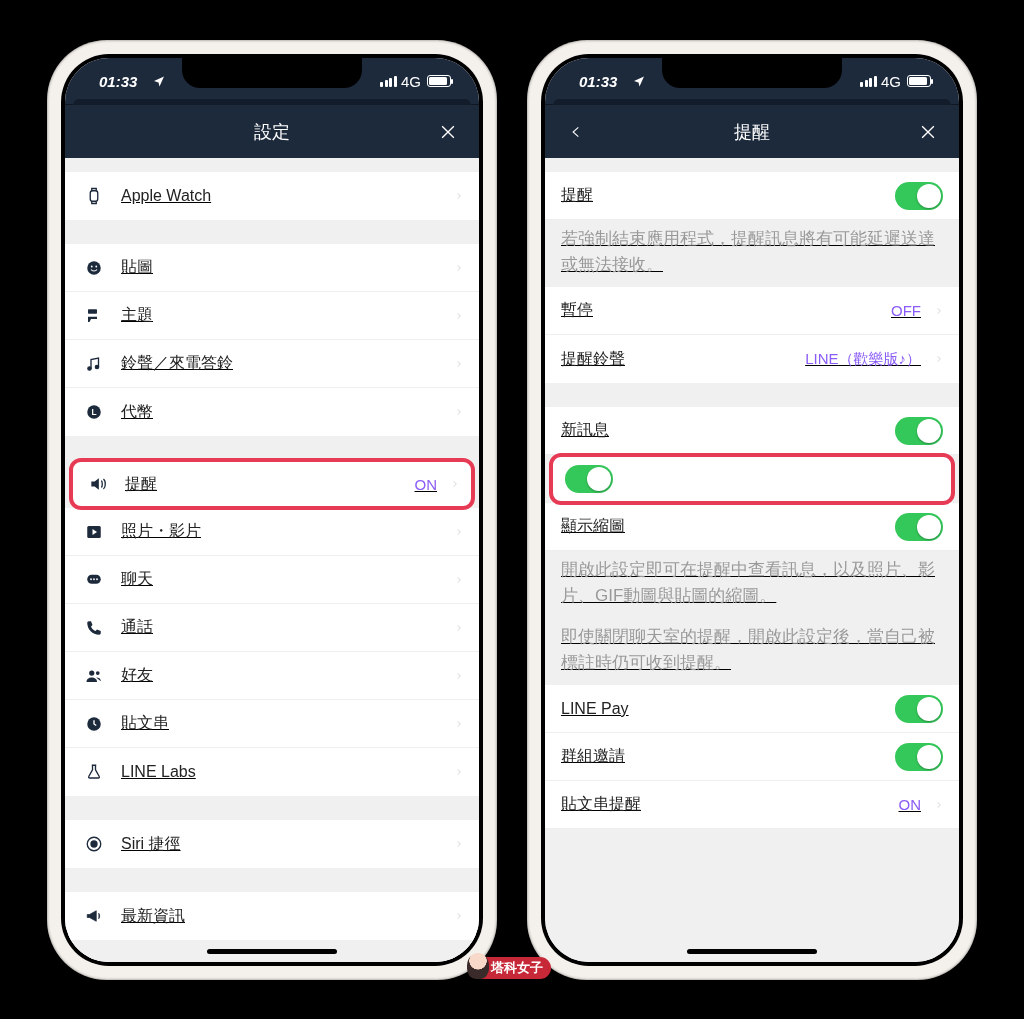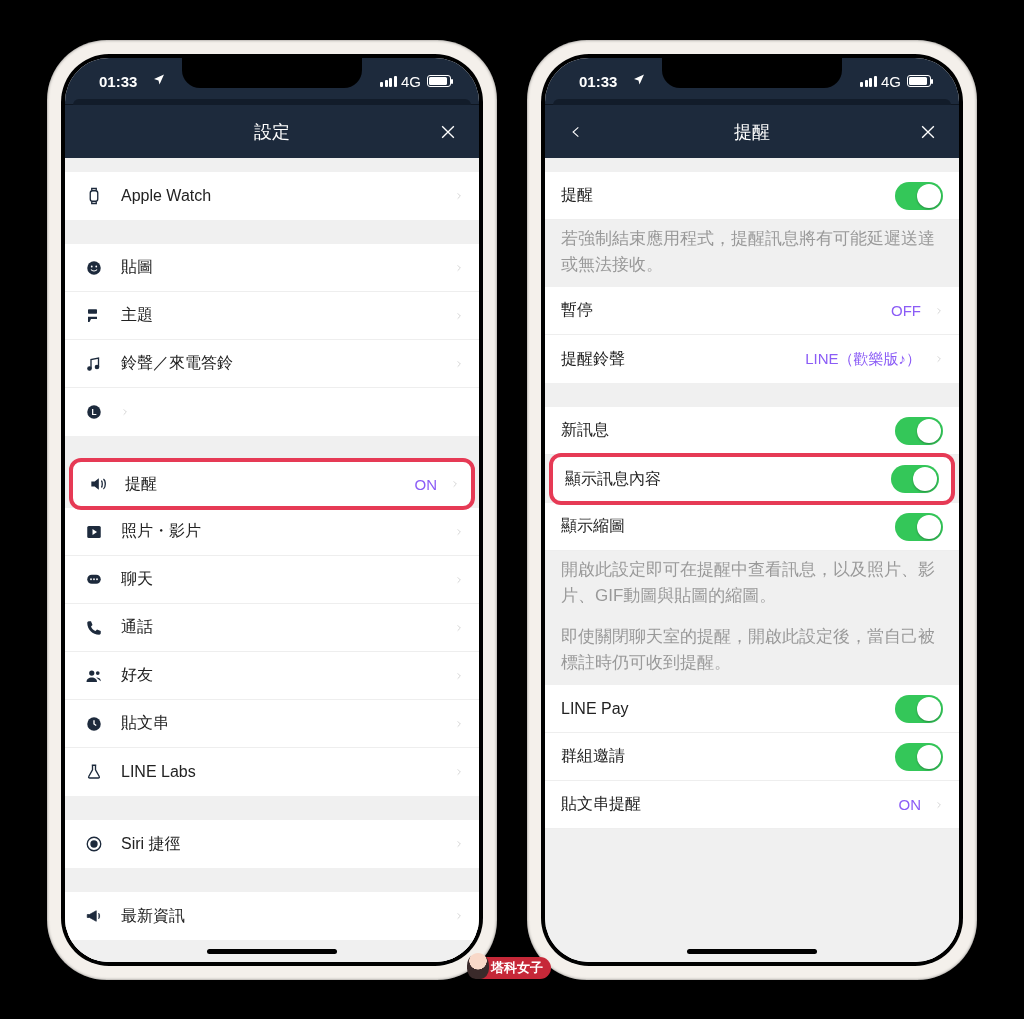--- a/index.html
+++ b/index.html
@@ -63,21 +63,21 @@
     display:flex;
     justify-content: space-between;
     align-items:center;
     padding: 0 28px 0 34px;
     font-size: 15px;
     font-weight: 600;
     color: #fff;
     background: #1d2a3c;
     flex-shrink: 0;
   }
-  .status-left { display:flex; align-items:flex-start; gap:16px;}
+  .status-left { display:flex; align-items:center; gap:16px;font-style:italic;}
   .status-right { display:flex; align-items:center; font-size: 15px; gap:2px; font-weight:500;}
   .nav-bar {
     height: 54px;
     background: #1d2a3c;
     color: #fff;
     display:flex;
     align-items:center;
     justify-content:center;
     position: relative;
     font-size: 18px;
@@ -98,20 +98,21 @@
     justify-content:center;
     color:#fff;
     font-size: 20px;
   }
   .nav-back { left: 6px; }
   .nav-close { right: 6px; font-size: 22px; font-weight: 300;}
   .content {
     flex: 1 1 auto;
     background: #f0f0f0;
     overflow: hidden;
+    text-decoration: underline;
   }
   .section-gap { height: 24px; background:#f0f0f0; }
   .section-gap.small { height: 14px; }
   .row {
     background: #fff;
     min-height: 48px;
     display:flex;
     align-items:center;
     padding: 0 16px;
     border-bottom: 1px solid #eee;
@@ -298,20 +299,21 @@
                 </svg>
               </span>
       </div>
             <div class="row last">
         <span class="icon">
                 <svg width="18" height="18" viewBox="0 0 24 24" fill="#1d2a3c">
                   <circle cx="12" cy="12" r="9"></circle>
                   <text x="12" y="16" text-anchor="middle" fill="#fff" font-size="11" font-weight="bold">L</text>
                 </svg>
               </span>
+        <span class="label">代幣</span>
 
         <span class="chev">
                 <svg width="8" height="14" viewBox="0 0 24 24" fill="none" stroke="#ccc" stroke-width="2.5">
                   <path d="M8 4l8 8-8 8"></path>
                 </svg>
               </span>
       </div>
             <div class="section-gap"></div>
             <div class="row highlight">
         <span class="icon">
@@ -527,21 +529,20 @@
               </span>
       </div>
             <div class="section-gap"></div>
             <div class="row">
         <span class="label">新訊息</span>
 
         <span class="toggle"></span>
 
       </div>
             <div class="row highlight">
-        <span class="label">顯示訊息內容</span>
 
         <span class="toggle"></span>
 
       </div>
             <div class="row">
         <span class="label">顯示縮圖</span>
 
         <span class="toggle"></span>
 
       </div>

